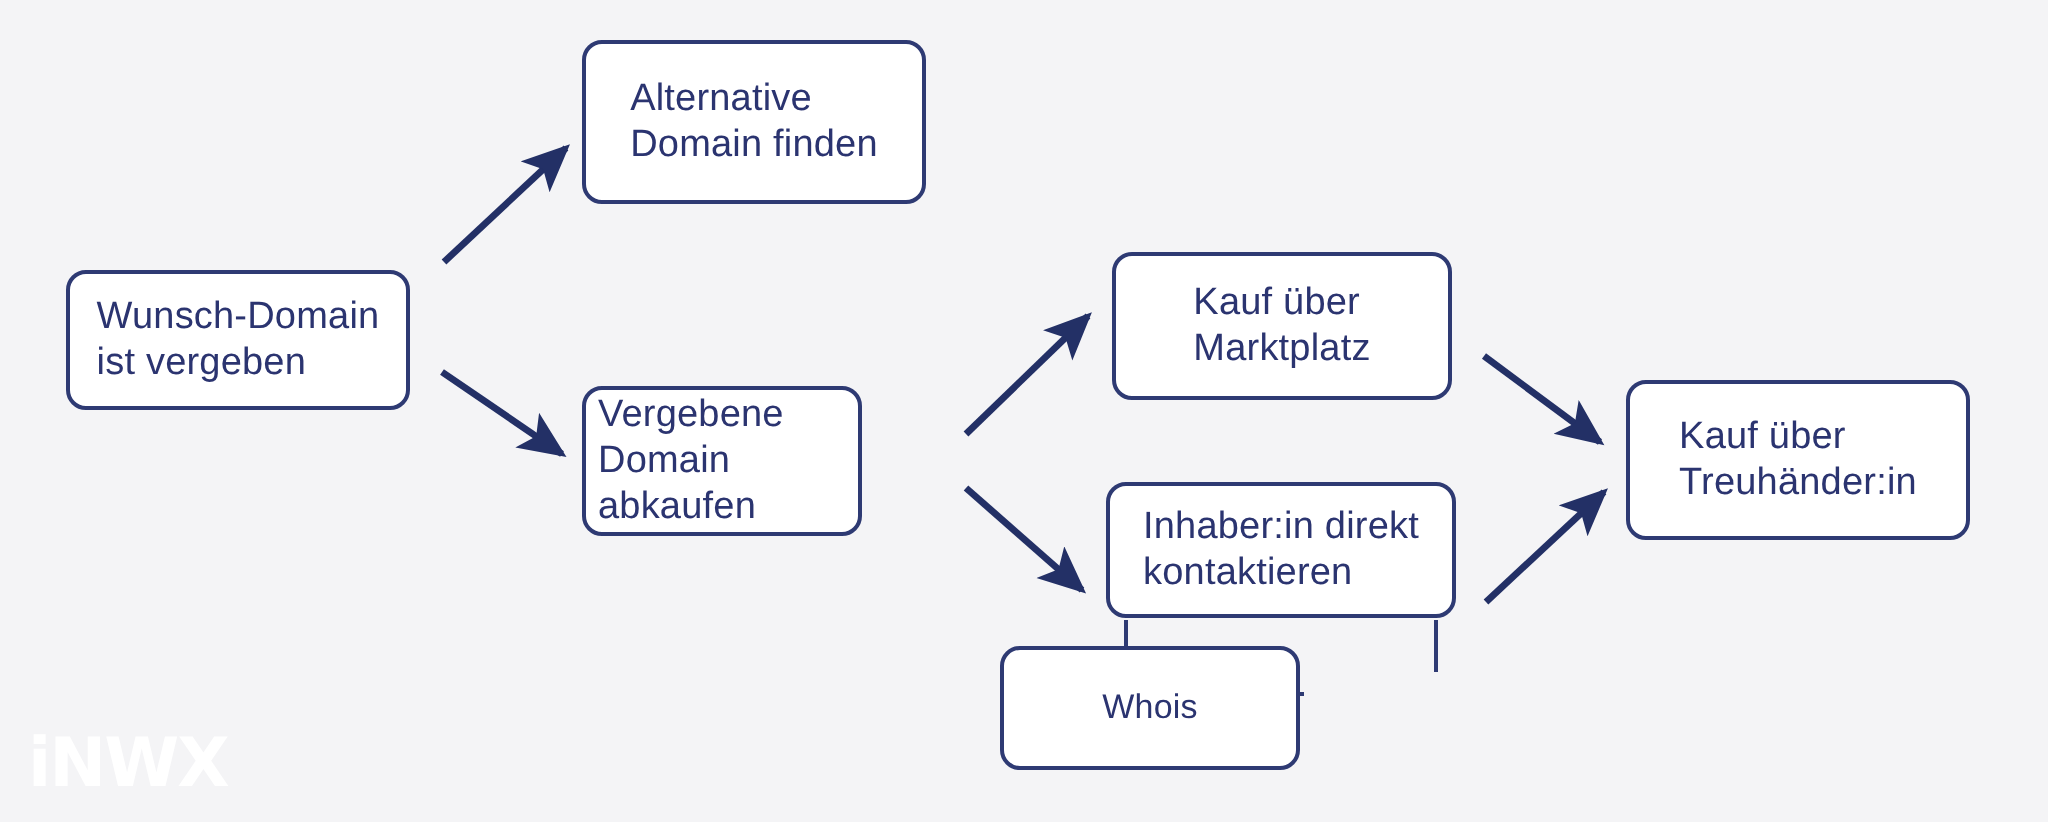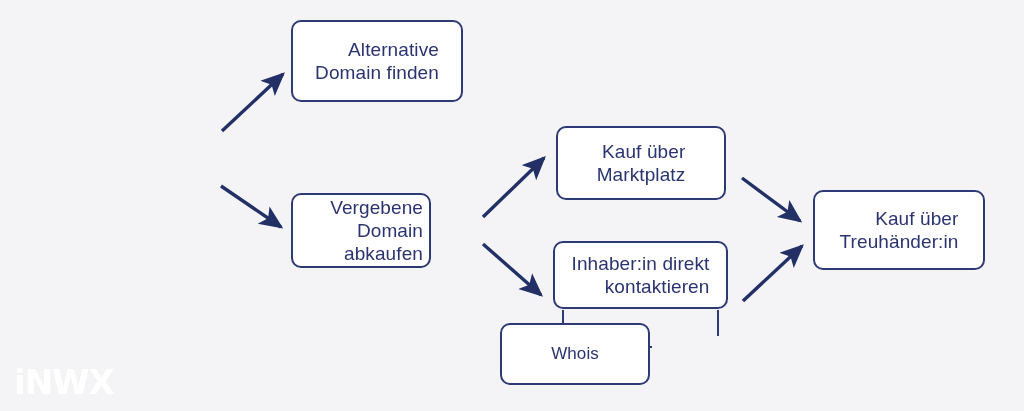--- a/index.html
+++ b/index.html
@@ -37,21 +37,21 @@
   }
   .node {
     position: absolute;
     box-sizing: border-box;
     background: #ffffff;
     border: 2px solid #2e3a73;
     border-radius: 10px;
     display: flex;
     align-items: center;
     justify-content: center;
-    text-align: right;
+    text-align: left;
     color: #2b3470;
     line-height: 1.22;
     font-size: 19px;
     letter-spacing: 0.1px;
     padding: 20px 6px;
   }
   .node-label {
     display: block;
     white-space: pre-line;
   }
@@ -79,20 +79,24 @@
 
   <svg class="connector-layer" viewBox="0 0 1024 411" width="1024" height="411">
 
     <line x1="563" y1="310" x2="563" y2="336" stroke="#2e3a73" stroke-width="2"></line>
 
     <line x1="718" y1="310" x2="718" y2="336" stroke="#2e3a73" stroke-width="2"></line>
 
     <line x1="626" y1="347" x2="652" y2="347" stroke="#2e3a73" stroke-width="2"></line>
   </svg>
 
+  <div class="node z1" style="left:33px; top:135px; width:172px; height:70px;">
+    <span class="node-label">Wunsch-Domain
+ist vergeben</span>
+  </div>
 
   <div class="node z1" style="left:291px; top:20px; width:172px; height:82px;">
     <span class="node-label">Alternative
 Domain finden</span>
   </div>
 
   <div class="node z1" style="left:291px; top:193px; width:140px; height:75px;">
     <span class="node-label">Vergebene
 Domain abkaufen</span>
   </div>

